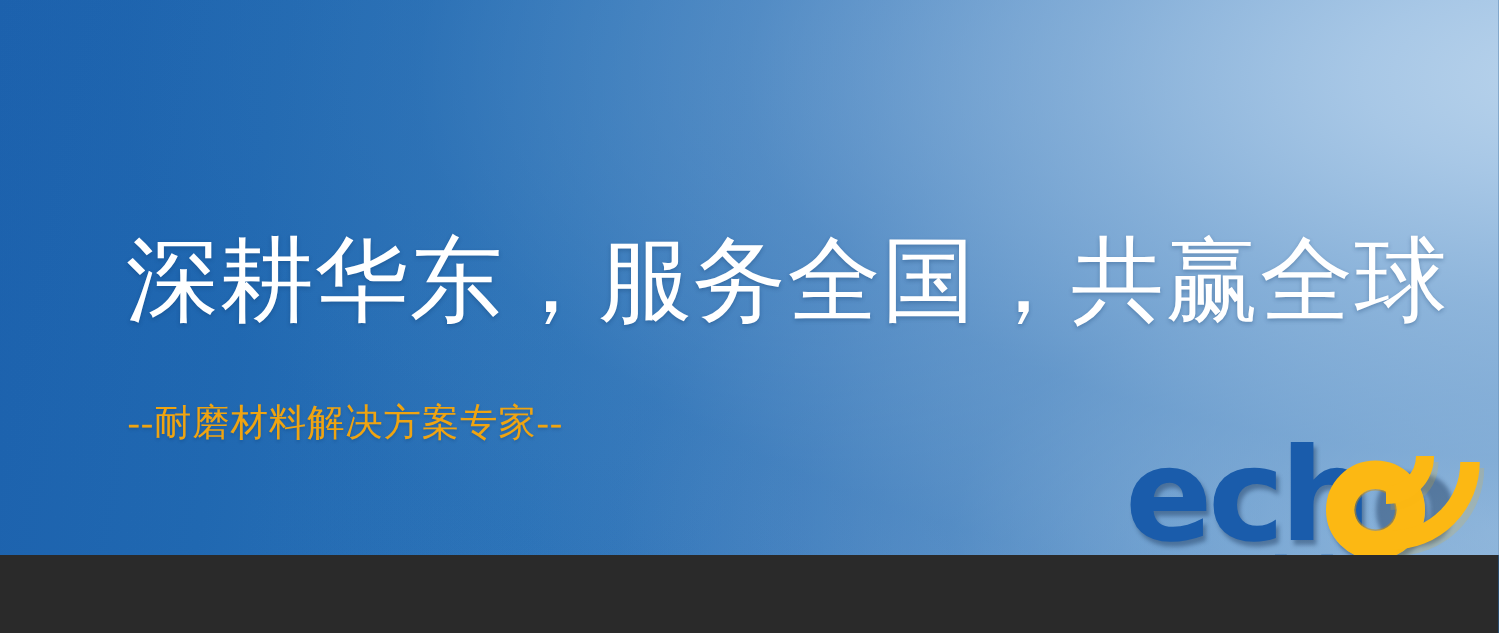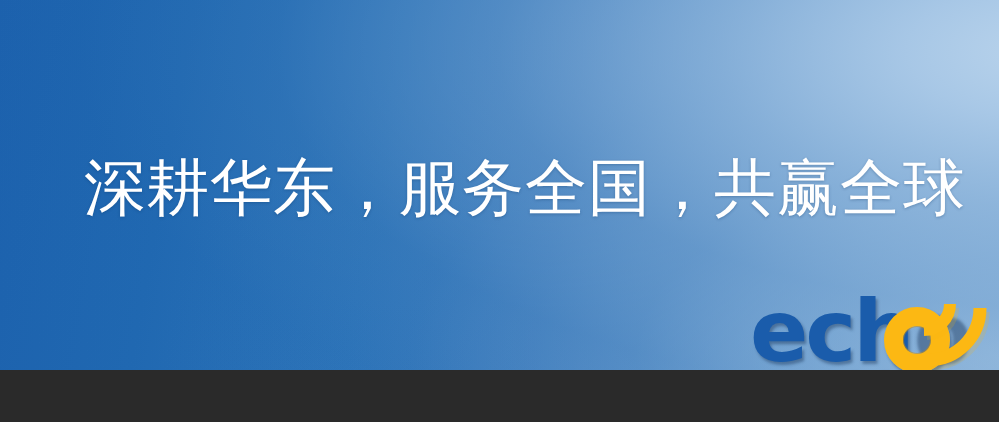--- a/index.html
+++ b/index.html
@@ -128,20 +128,21 @@
     white-space: nowrap;
   }
 </style>
 </head>
 <body>
 
 <div class="banner">
 
   <div class="headline">深耕华东，服务全国，共赢全球</div>
 
+  <div class="subtitle">--耐磨材料解决方案专家--</div>
 
   <div class="logo">
 
     <div class="logo-wordmark">
       <span>ech</span><span class="ring-gap">o</span>
     </div>
 
     <div class="logo-o"></div>
 
     <svg class="logo-waves" viewBox="0 0 86 84">

